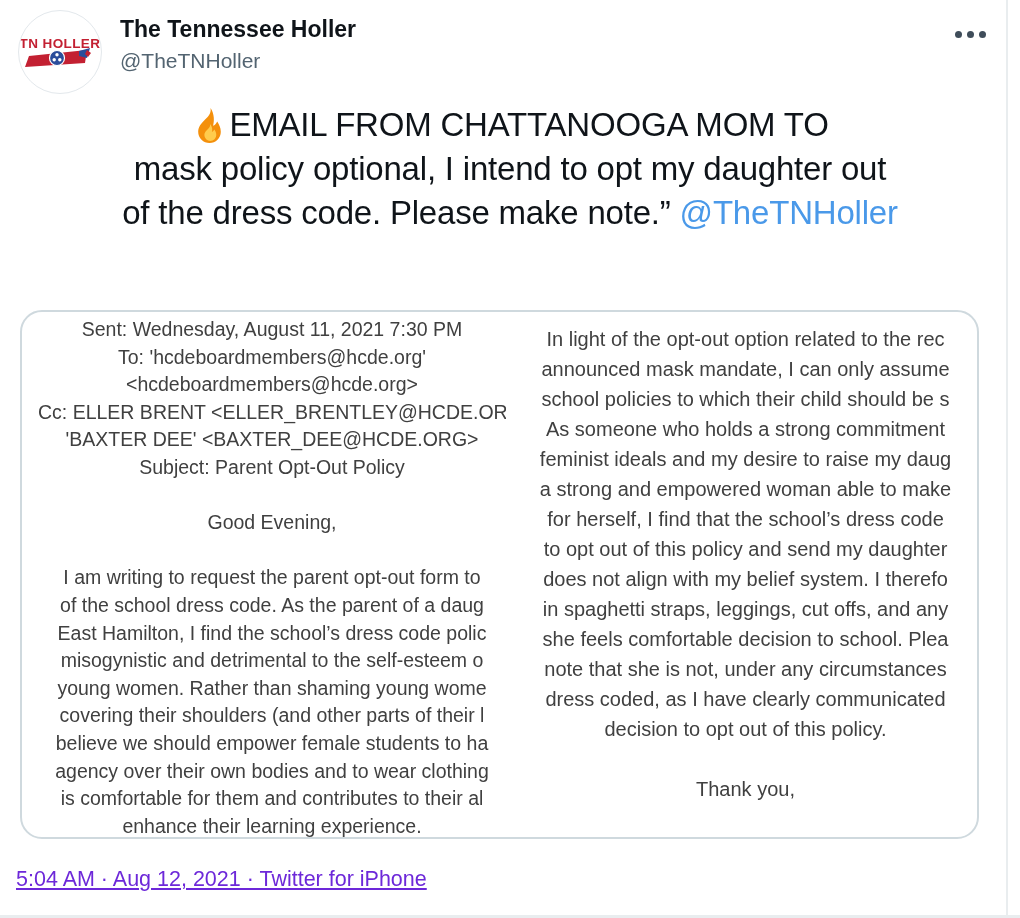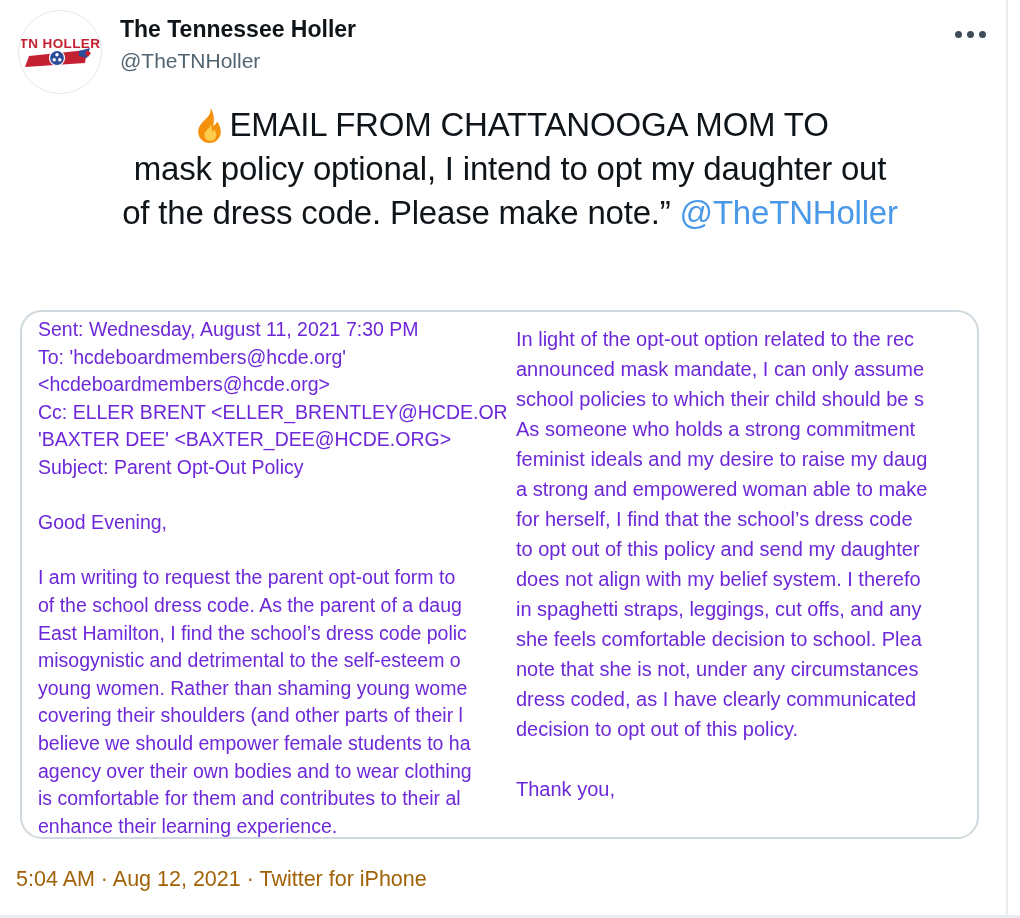--- a/index.html
+++ b/index.html
@@ -15,28 +15,28 @@
   .more-btn{position:absolute;left:948px;top:20px;width:44px;height:28px;display:flex;align-items:center;justify-content:center;gap:5px;cursor:pointer;}
   .more-btn i{width:7px;height:7px;border-radius:50%;background:#3f4d5a;display:block;}
   
   .tweet-text{position:absolute;left:14px;top:103px;width:992px;font-size:33px;line-height:44px;color:#0f1419;letter-spacing:-0.2px;text-align:center;}
   .tweet-text .tline{white-space:nowrap;height:44px;}
   .mention{color:#4a99e9;cursor:pointer;}
   .flame{display:inline-block;width:37px;height:37px;vertical-align:-7px;margin-right:1px;}
   
   .embed{position:absolute;left:20px;top:310px;width:959px;height:529px;box-sizing:border-box;
     border:2px solid #cfd9de;border-radius:22px;background:#fff;overflow:hidden;cursor:pointer;}
-  .ecol{position:absolute;color:#6d28d9;}
+  .ecol{position:absolute;color:#404040;text-align:center;}
   .ecol .eline{white-space:nowrap;overflow:hidden;}
   .col-left{left:16px;top:4px;width:468px;font-size:19.5px;}
   .col-left .eline{height:27.6px;line-height:27.6px;}
   .col-right{left:494px;top:12px;width:459px;font-size:20px;}
   .col-right .eline{height:30px;line-height:30px;}
   
-  .timestamp{position:absolute;left:16px;top:867px;font-size:21.5px;color:#a16207;cursor:pointer;white-space:nowrap;}
+  .timestamp{position:absolute;left:16px;top:867px;font-size:21.5px;color:#6d28d9;cursor:pointer;white-space:nowrap;text-decoration:underline;}
   .right-rule{position:absolute;left:1006px;top:0;width:2px;height:918px;background:#e9edef;}
   .bottom-rule{position:absolute;left:0;top:915px;width:1020px;height:3px;background:#e9edef;}
 </style>
 </head>
 <body>
 
 <div class="screen">
 
   <div class="avatar">
     <svg width="82" height="82" viewBox="0 0 82 82">

